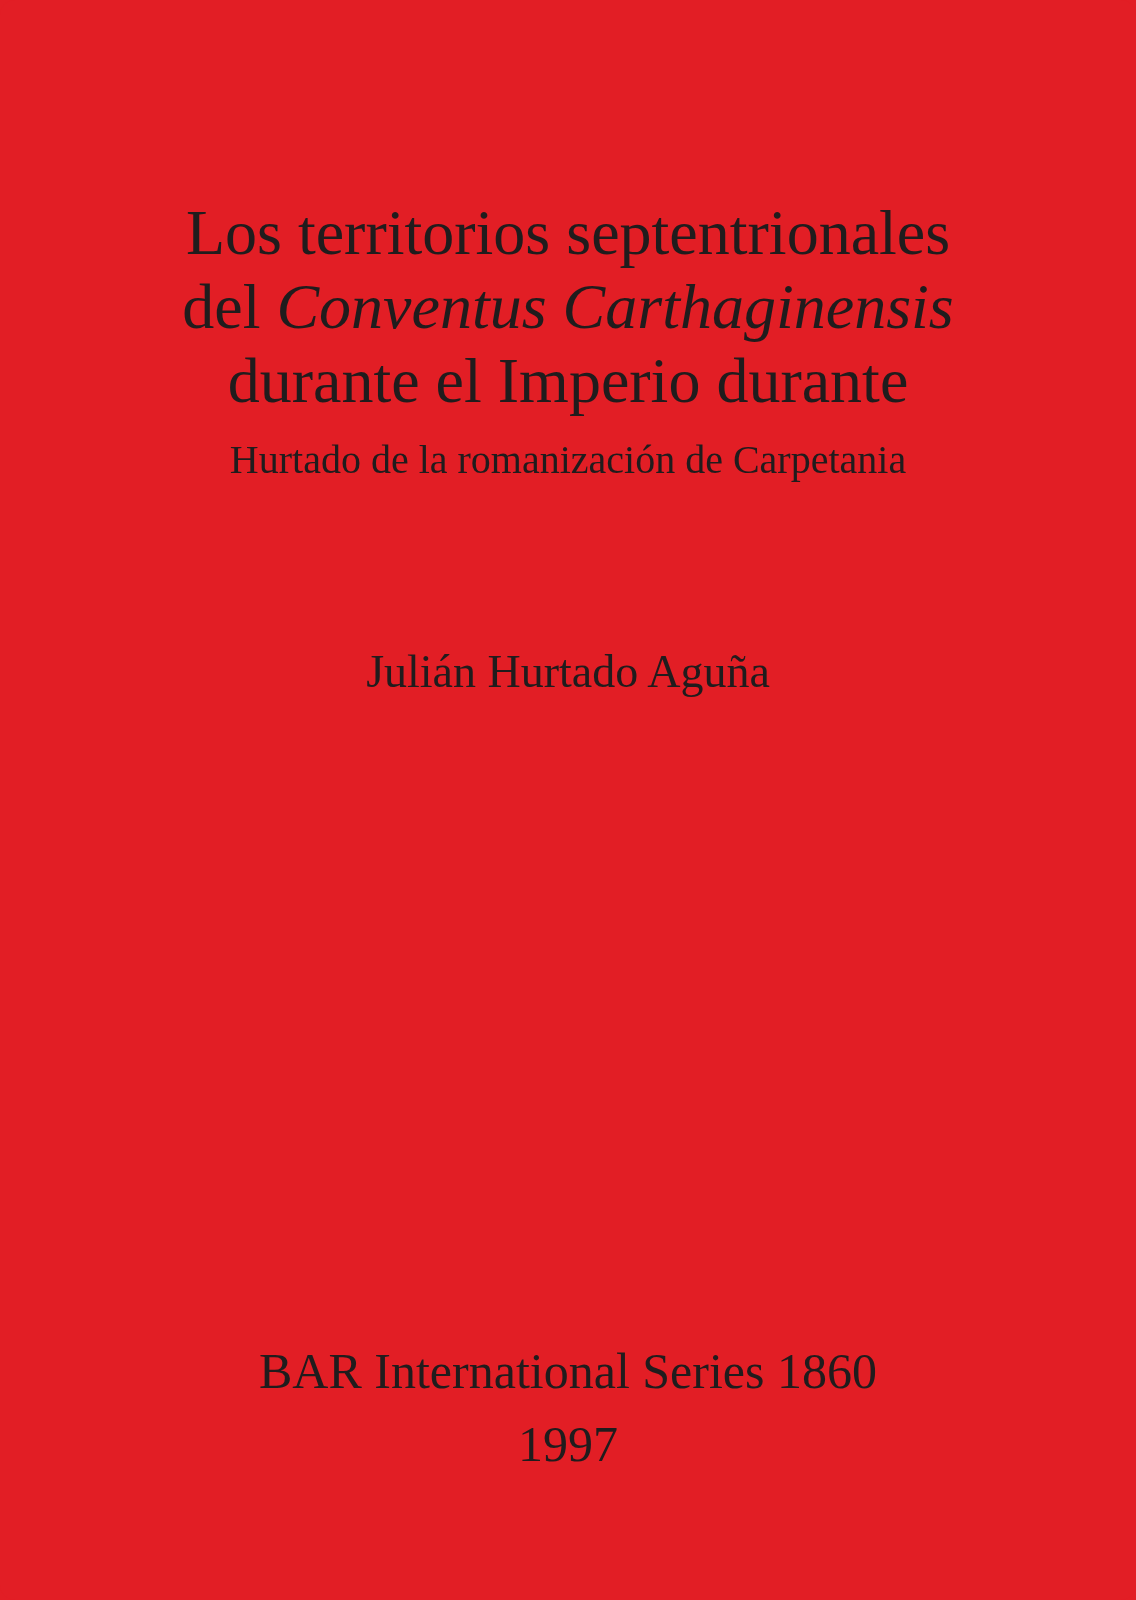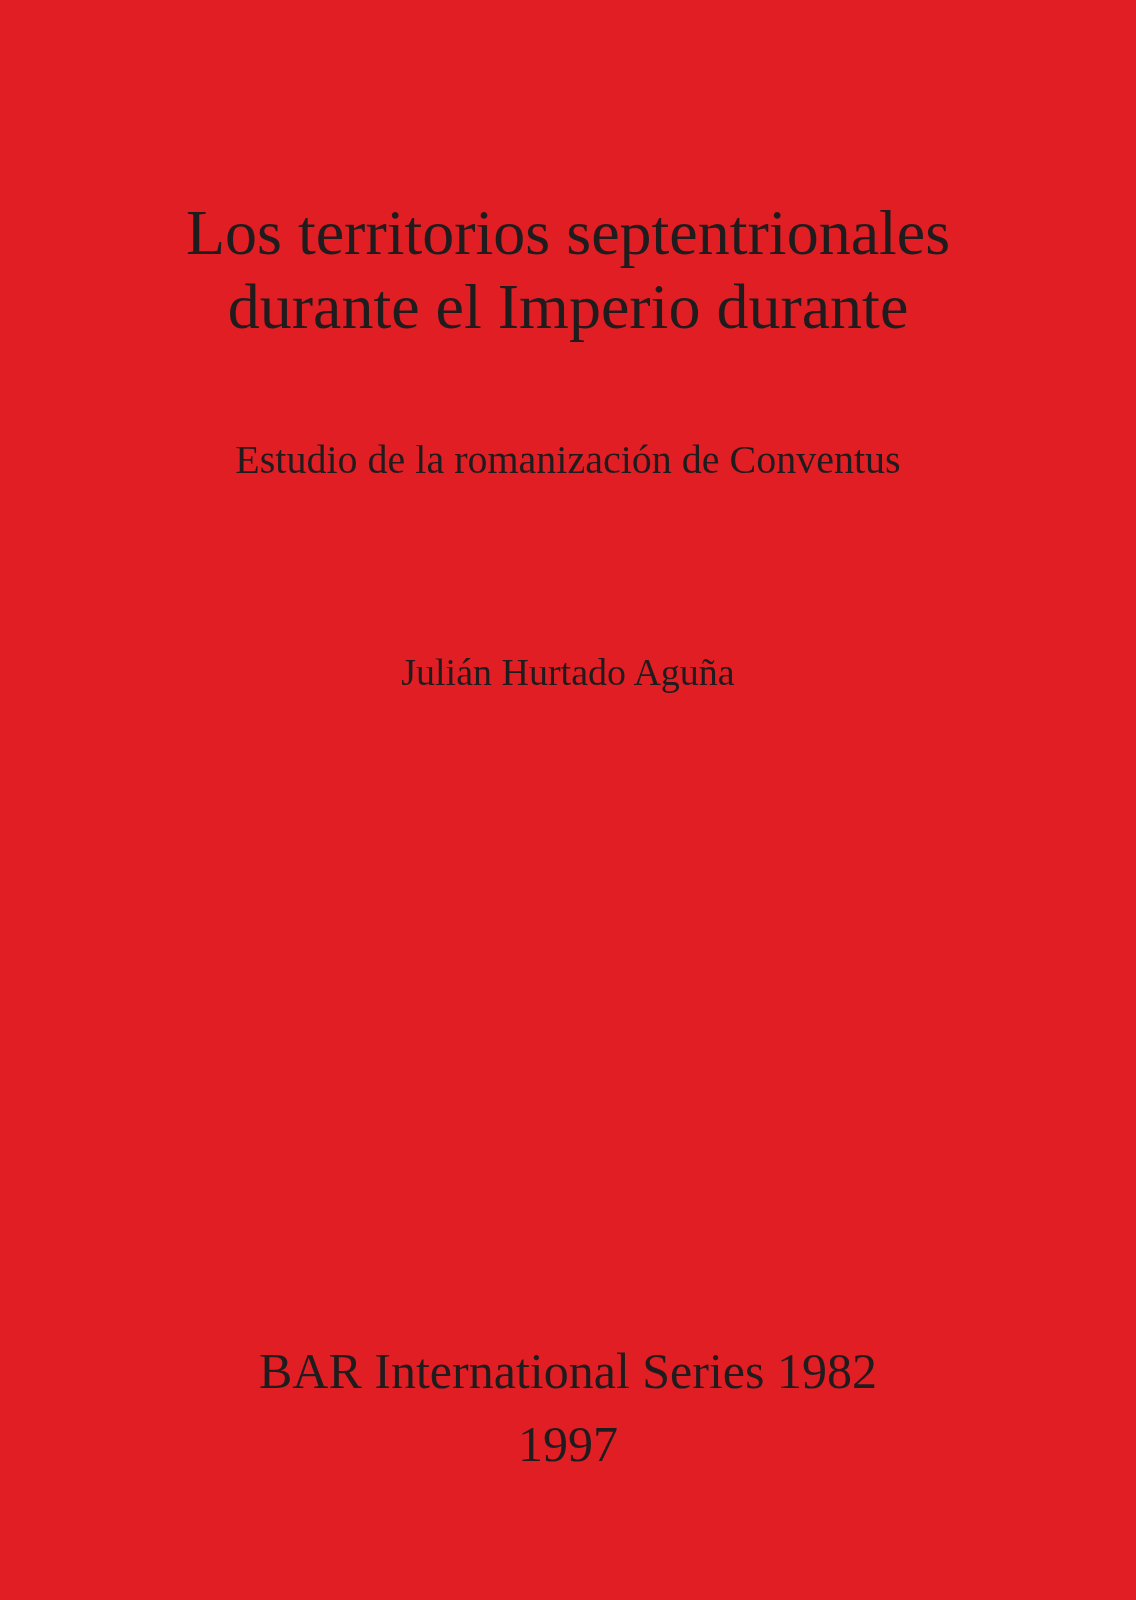--- a/index.html
+++ b/index.html
@@ -37,45 +37,46 @@
   .title .italic {
     font-style: italic;
   }
   .subtitle {
     top: 436px;
     font-size: 40px;
     line-height: 48px;
   }
   .author {
     top: 645px;
-    font-size: 38px;
+    font-size: 46px;
     line-height: 54px;
   }
   .series {
     top: 1342px;
     font-size: 50px;
     line-height: 58px;
   }
   .year {
     top: 1415px;
     font-size: 50px;
     line-height: 58px;
   }
 </style>
 </head>
 <body>
 
 <div class="cover">
 
   <div class="centered title">
     <div>Los territorios septentrionales</div>
+    <div><span>del </span><span class="italic">Conventus Carthaginensis</span></div>
     <div>durante el Imperio durante</div>
   </div>
 
-  <div class="centered subtitle">Estudio de la romanización de Conventus</div>
+  <div class="centered subtitle">Hurtado de la romanización de Carpetania</div>
 
   <div class="centered author">Julián Hurtado Aguña</div>
 
-  <div class="centered series">BAR International Series 1982</div>
+  <div class="centered series">BAR International Series 1860</div>
 
   <div class="centered year">1997</div>
 
 </div>
 
 </body></html>

